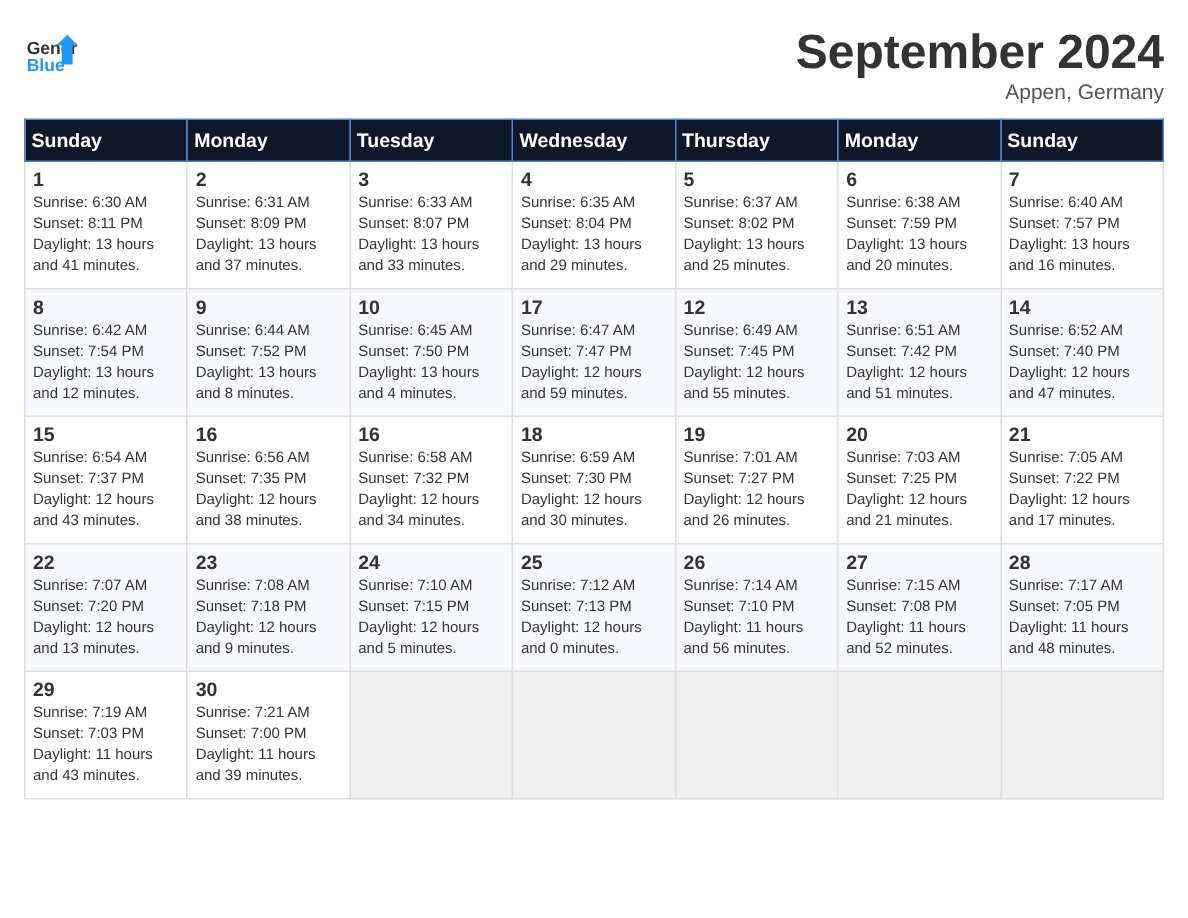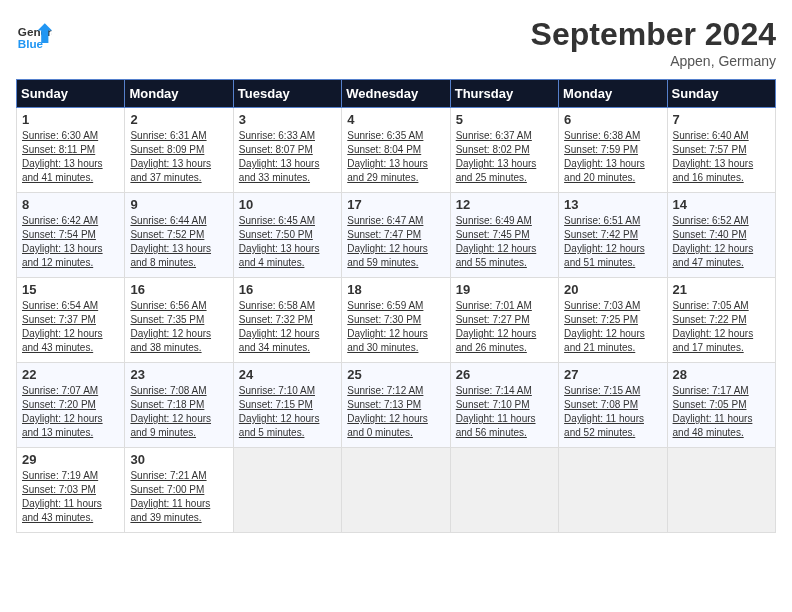--- a/index.html
+++ b/index.html
@@ -67,21 +67,20 @@
     .day-num {
       font-size: 13px;
       font-weight: bold;
       display: block;
       margin-bottom: 2px;
     }
     .day-info {
       font-size: 10px;
       line-height: 1.4;
       color: #333;
-      text-decoration: underline;
     }
     .empty-cell {
       background: #f0f0f0 !important;
     }
   </style>
 </head>
 <body>
 
 <div class="header">
   <div class="logo">

